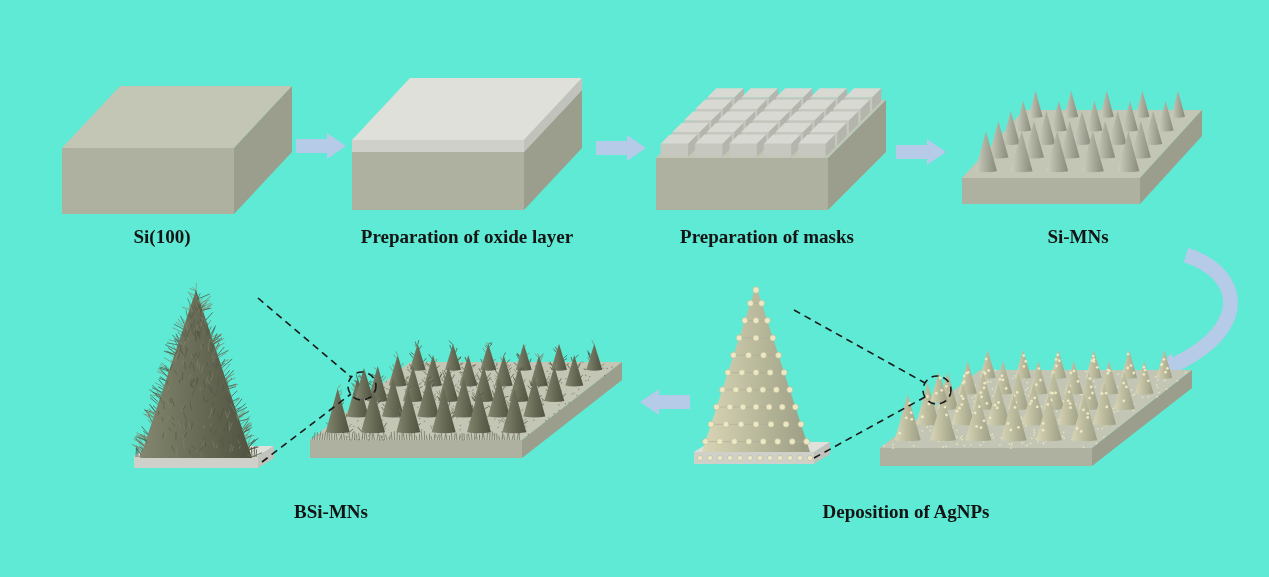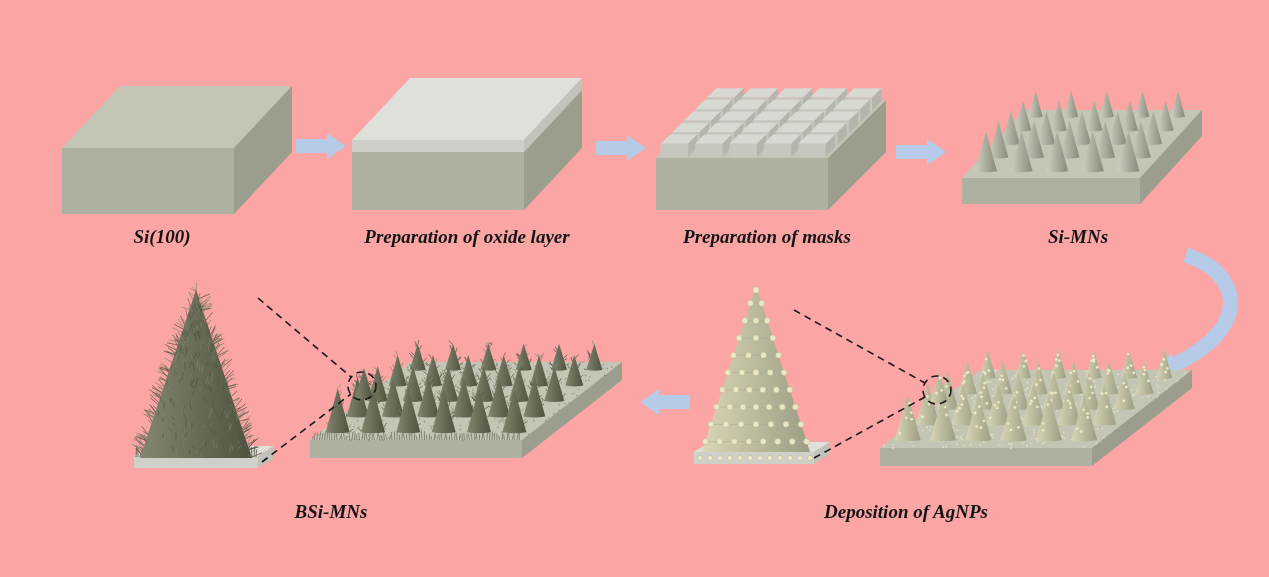--- a/index.html
+++ b/index.html
@@ -1,16 +1,16 @@
 <!DOCTYPE html>
 <html><head>
 <meta charset="utf-8">
 <style>
   html,body{margin:0;padding:0;background:#ffffff;}
-  .canvas{width:1269px;height:577px;position:relative;background:#fca5a5;overflow:hidden;font-style:italic;}
+  .canvas{width:1269px;height:577px;position:relative;background:#5eead4;overflow:hidden;}
   svg{display:block;}
   .lbl{
     font-family:"Liberation Serif", serif;
     font-weight:700;
     font-size:19px;
     fill:#141414;
     text-anchor:middle;
   }
 </style>
 </head>

